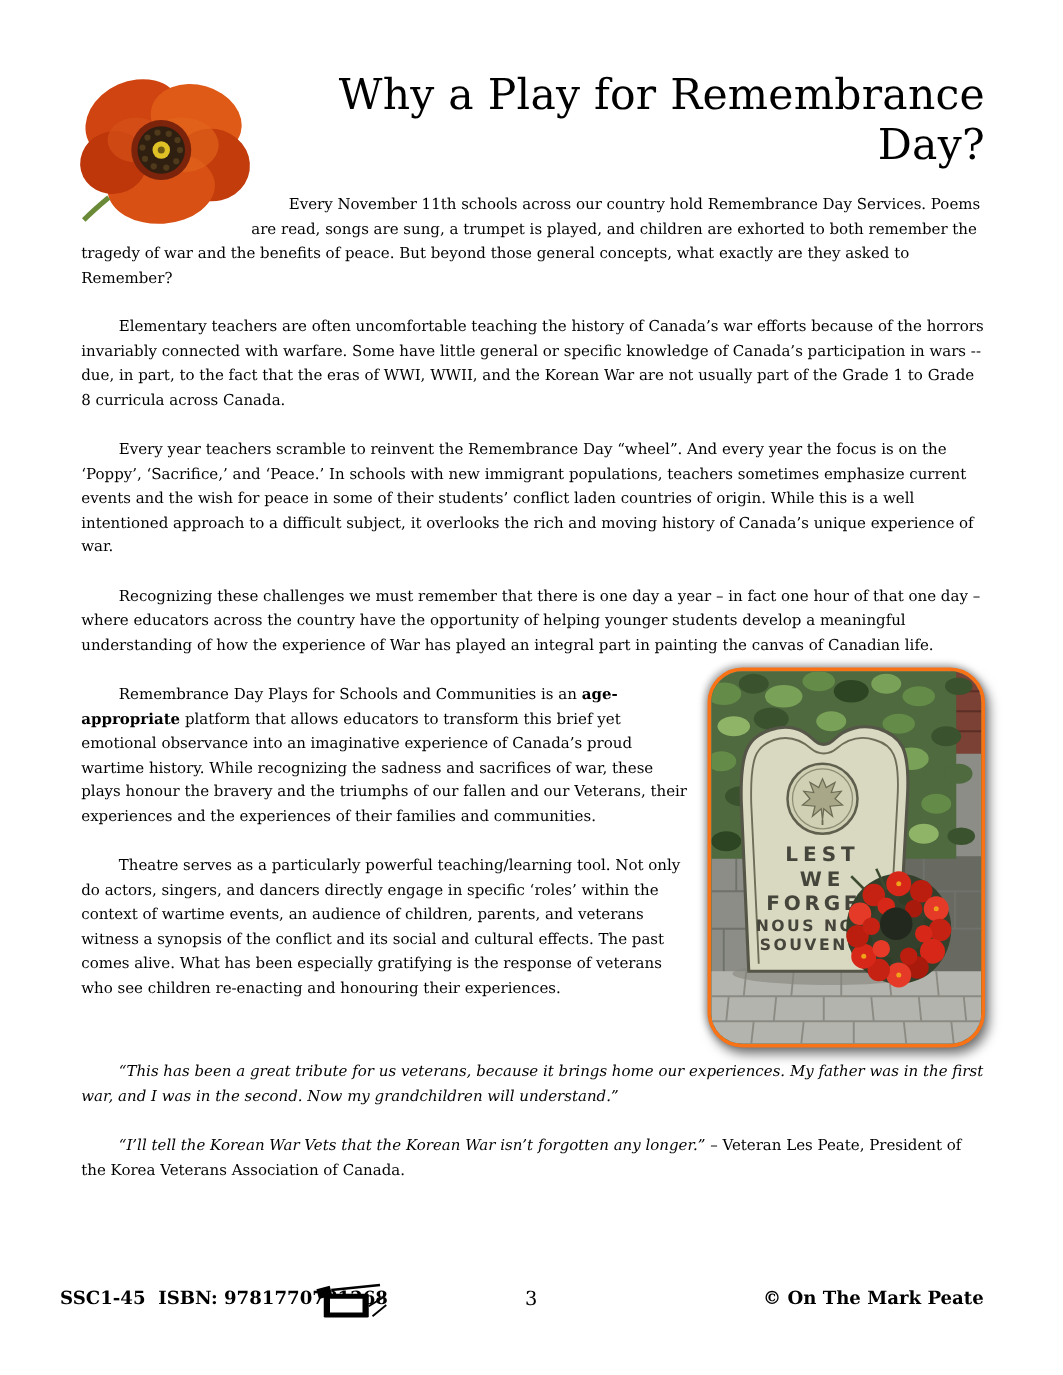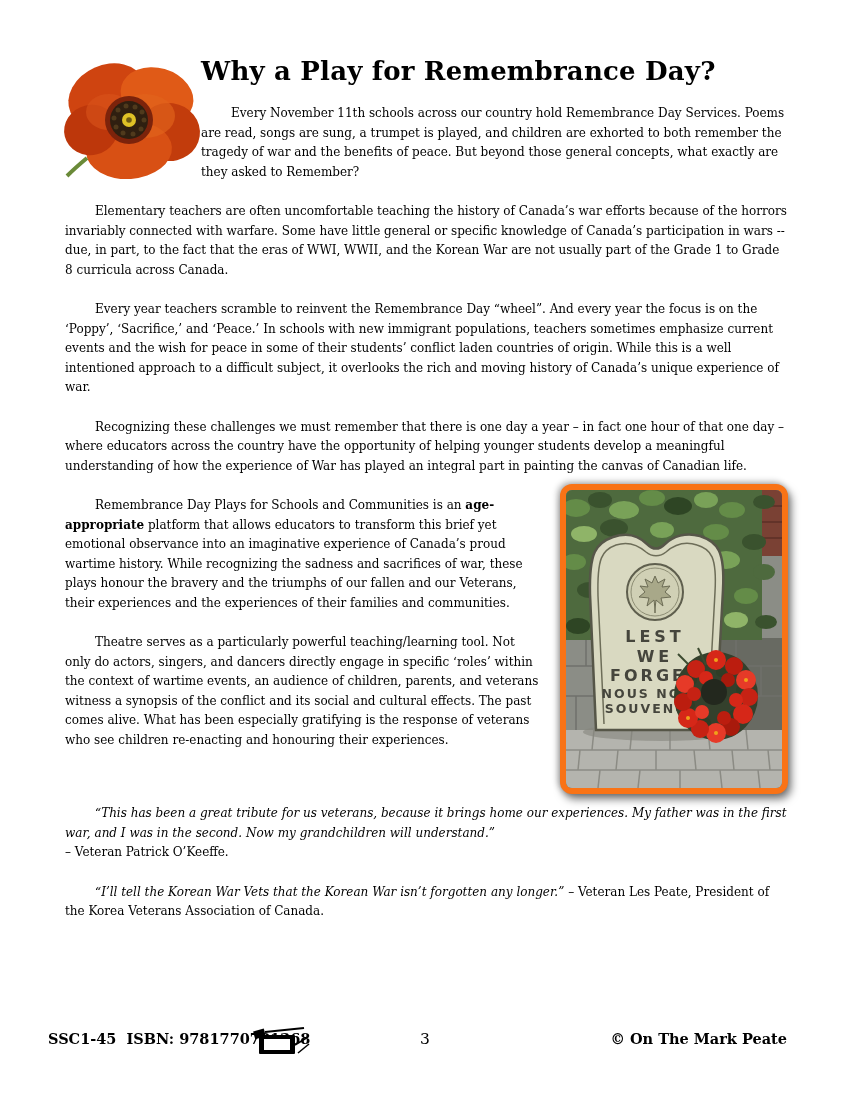--- a/index.html
+++ b/index.html
@@ -2,29 +2,29 @@
 <html><head>
 <meta charset="utf-8">
 <style>
   html,body{margin:0;padding:0;background:#e8e8e8;}
   .page{
     position:relative;width:850px;height:1100px;margin:0 auto;background:#ffffff;
     font-family:"DejaVu Serif","Liberation Serif",serif;color:#000;overflow:hidden;
   }
   .content{padding:50px 62px 0 65px;}
   .title{
-    font-size:26px;font-weight:bold;text-align:left;margin:6px 0 18px 0;letter-spacing:0.2px;
+    font-size:34px;font-weight:normal;text-align:right;margin:6px 0 18px 0;letter-spacing:0.2px;
   }
   .poppy-figure{float:left;width:132px;height:126px;margin:8px 4px 4px 0;}
   .poppy-figure svg{width:148px;height:126px;margin-left:-8px;overflow:visible;}
   p{font-size:12px;line-height:19.5px;margin:0 0 20px 0;text-indent:30px;}
   .bold-term{font-weight:bold;}
   .memorial-figure{
     float:right;width:216px;height:298px;margin:-12px 0 10px 16px;
-    border:6px solid #f97316;border-radius:12px;overflow:hidden;
+    border:3px solid #f97316;border-radius:28px;overflow:hidden;
     box-shadow:3px 5px 9px rgba(0,0,0,0.55),-2px -2px 6px rgba(0,0,0,0.3);
     background:#4e6a3e;
   }
   .quote{font-style:italic;}
   .quote.first{clear:both;}
   .quote .attr-block{display:block;font-style:normal;text-indent:0;}
   .quote .attr-inline{font-style:normal;}
   .footer{position:absolute;left:0;right:0;top:1024px;height:44px;font-size:14.5px;}
   .footer .code{position:absolute;left:48px;top:6px;font-weight:bold;white-space:pre;}
   .footer .logo{position:absolute;left:252px;top:0px;width:58px;height:34px;}
@@ -212,21 +212,20 @@
       </svg>
     </div>
 
     <p>
       <span>Remembrance Day Plays for Schools and Communities is an </span><span class="bold-term">age-appropriate</span><span> platform that allows educators to transform this brief yet emotional observance into an imaginative experience of Canada’s proud wartime history. While recognizing the sadness and sacrifices of war, these plays honour the bravery and the triumphs of our fallen and our Veterans, their experiences and the experiences of their families and communities.</span>
     </p>
     <p>Theatre serves as a particularly powerful teaching/learning tool. Not only do actors, singers, and dancers directly engage in specific ‘roles’ within the context of wartime events, an audience of children, parents, and veterans witness a synopsis of the conflict and its social and cultural effects. The past comes alive. What has been especially gratifying is the response of veterans who see children re-enacting and honouring their experiences.</p>
 
     <p class="quote first">
       <span>“This has been a great tribute for us veterans, because it brings home our experiences. My father was in the first war, and I was in the second. Now my grandchildren will understand.”</span>
-      <span class="attr-block">– Veteran Patrick O’Keeffe.</span>
     </p>
     <p class="quote">
       <span>“I’ll tell the Korean War Vets that the Korean War isn’t forgotten any longer.” </span><span class="attr-inline">– Veteran Les Peate, President of the Korea Veterans Association of Canada.</span>
     </p>
   </div>
 
   <div class="footer">
     <span class="code">SSC1-45  ISBN: 9781770781368</span>
     <svg class="logo" viewBox="0 0 58 32">
       <rect x="2" y="5" width="11" height="8" fill="#000" transform="rotate(-15 7 9)"></rect>

